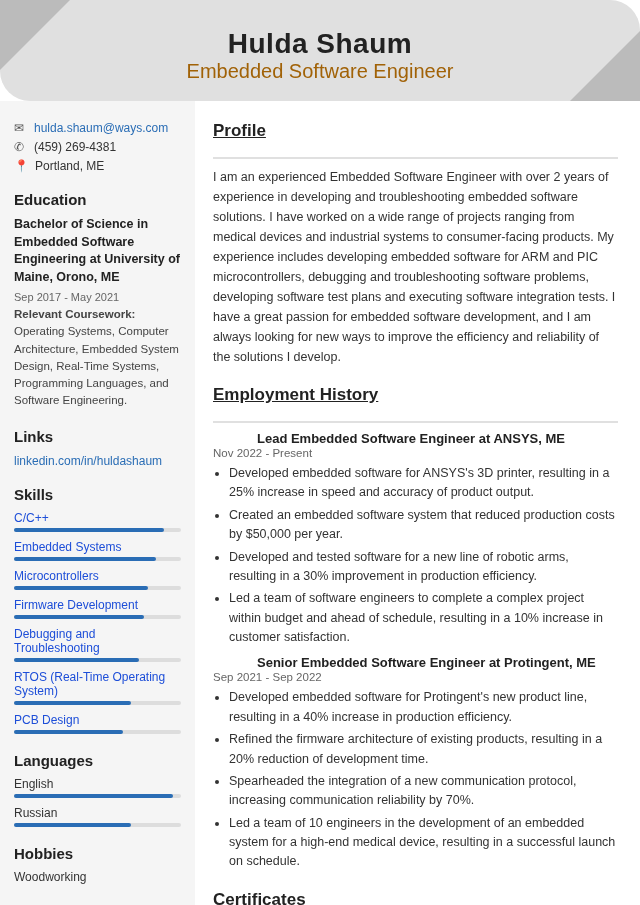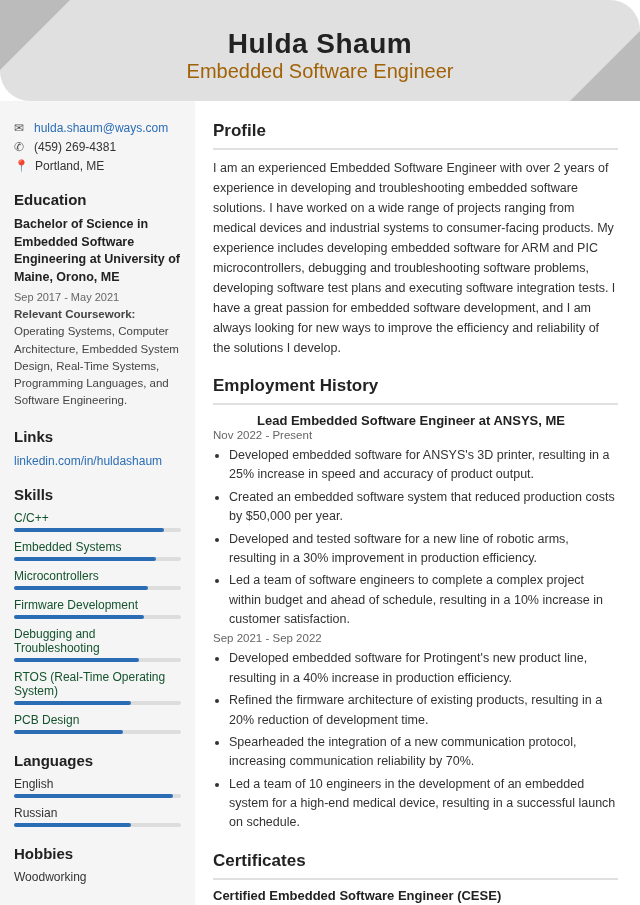--- a/index.html
+++ b/index.html
@@ -108,21 +108,21 @@
     .link-item a {
       color: #2a6db5;
       text-decoration: none;
       font-size: 12px;
     }
     .skill-item {
       margin-bottom: 8px;
     }
     .skill-name {
       font-size: 12px;
-      color: #14532d;
+      color: #1d4ed8;
       margin-bottom: 3px;
     }
     .skill-bar-bg {
       height: 4px;
       background: #ddd;
       border-radius: 2px;
       width: 100%;
     }
     .skill-bar-fill {
       height: 4px;
@@ -148,22 +148,23 @@
       padding: 20px 22px 20px 18px;
     }
     .section {
       margin-bottom: 18px;
     }
     .section-title {
       font-size: 17px;
       font-weight: bold;
       color: #222;
       border-bottom: 2px solid #e0e0e0;
-      padding-bottom: 7px;
+      padding-bottom: 16px;
       margin-bottom: 8px;
+      text-decoration: underline;
     }
     .profile-text {
       font-size: 12.5px;
       line-height: 1.6;
       color: #333;
     }
     .job-title {
       font-weight: bold;
       font-size: 13px;
       color: #222;
@@ -324,20 +325,21 @@
     <div class="job-title">Lead Embedded Software Engineer at ANSYS, ME</div>
     <div class="job-date">Nov 2022 - Present</div>
     <ul class="job-bullets">
               <li>Developed embedded software for ANSYS's 3D printer, resulting in a 25% increase in speed and accuracy of product output.</li>
               <li>Created an embedded software system that reduced production costs by $50,000 per year.</li>
               <li>Developed and tested software for a new line of robotic arms, resulting in a 30% improvement in production efficiency.</li>
               <li>Led a team of software engineers to complete a complex project within budget and ahead of schedule, resulting in a 10% increase in customer satisfaction.</li>
             </ul>
   </div>
           <div>
+    <div class="job-title">Senior Embedded Software Engineer at Protingent, ME</div>
     <div class="job-date">Sep 2021 - Sep 2022</div>
     <ul class="job-bullets">
               <li>Developed embedded software for Protingent's new product line, resulting in a 40% increase in production efficiency.</li>
               <li>Refined the firmware architecture of existing products, resulting in a 20% reduction of development time.</li>
               <li>Spearheaded the integration of a new communication protocol, increasing communication reliability by 70%.</li>
               <li>Led a team of 10 engineers in the development of an embedded system for a high-end medical device, resulting in a successful launch on schedule.</li>
             </ul>
   </div>
         </div>
     </div>

